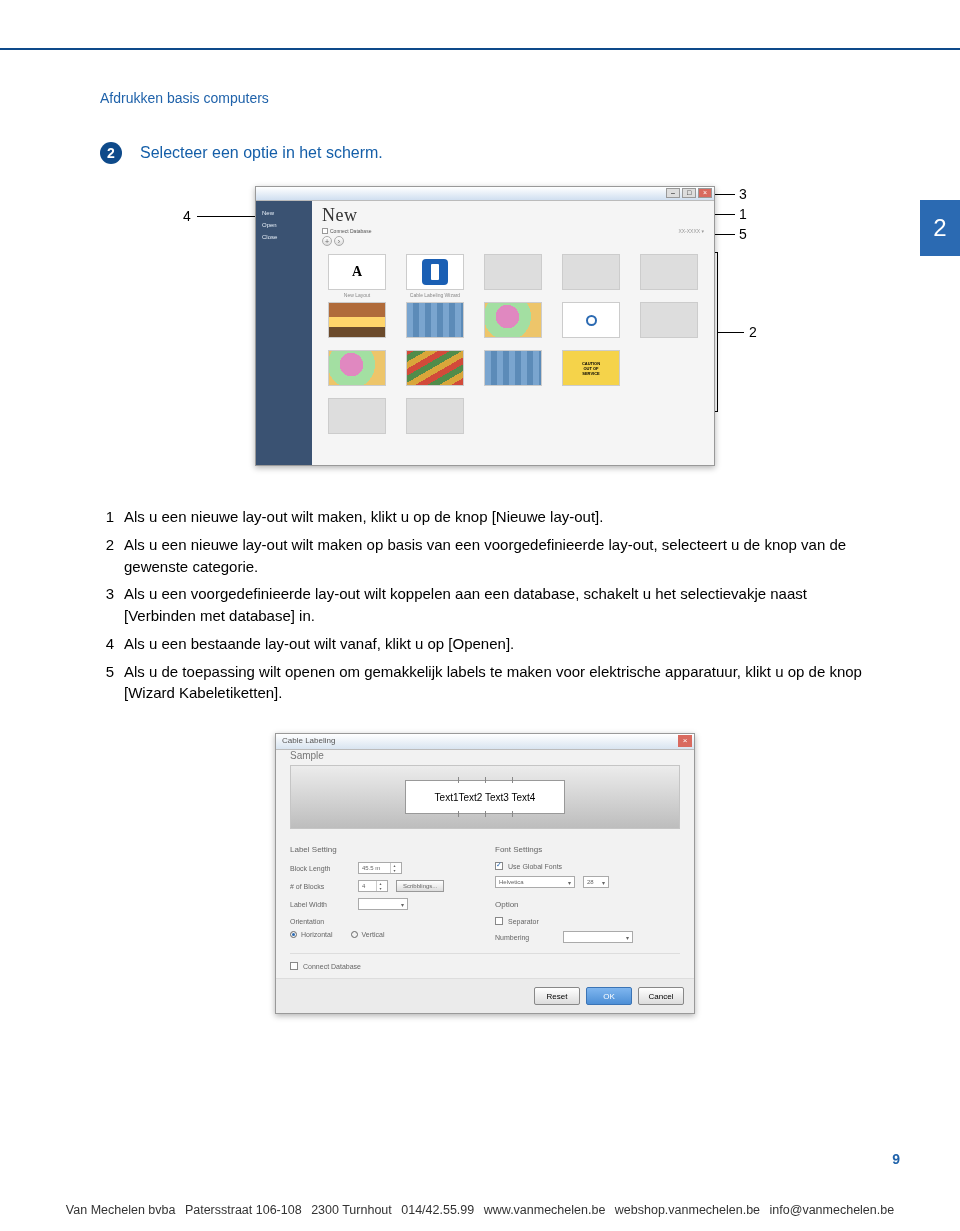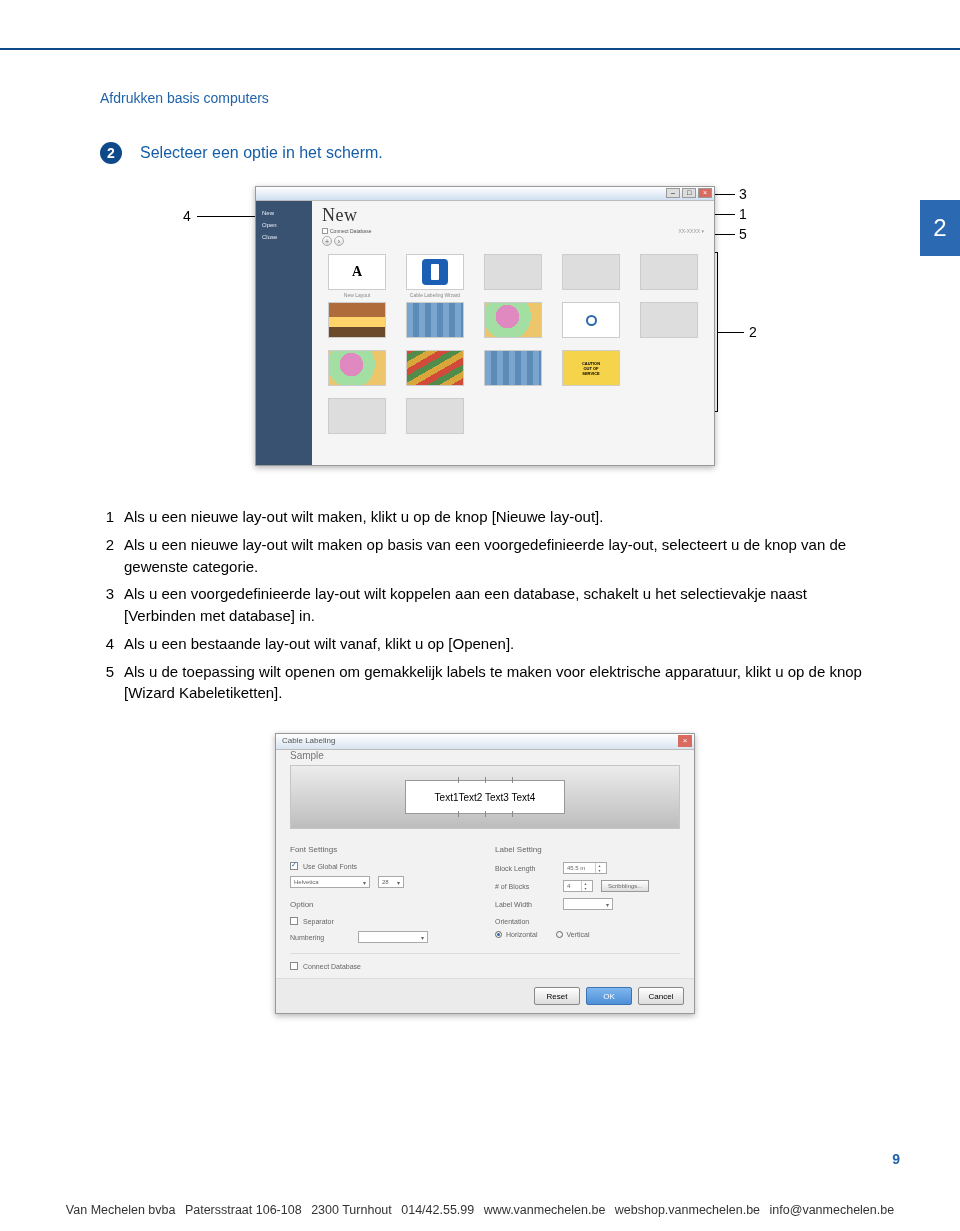--- a/index.html
+++ b/index.html
@@ -411,40 +411,20 @@
         <div class="sample-inner">Text1Text2 Text3 Text4</div>
         <div class="sample-tick-row" style="bottom:11px;">
           <div class="sample-tick"></div>
             <div class="sample-tick"></div>
             <div class="sample-tick"></div>
         </div>
       </div>
 
       <div class="settings">
         <div class="col">
-          <div class="col-head">Font Settings</div>
-          <div class="chk-row">
-              <div class="chk sel"></div>
-              <span>Use Global Fonts</span>
-            </div>
-          <div class="field-row">
-            <div class="field-in" style="width:80px"><span style="flex:1">Helvetica</span>▾</div>
-            <div class="field-in" style="width:26px"><span style="flex:1">28</span>▾</div>
-          </div>
-          <div class="col-head" style="margin-top:6px">Option</div>
-          <div class="chk-row">
-              <div class="chk"></div>
-              <span>Separator</span>
-            </div>
-          <div class="field-row">
-            <div class="field-lbl">Numbering</div>
-            <div class="field-in" style="width:70px"><span style="flex:1"></span>▾</div>
-          </div>
-        </div>
-        <div class="col">
           <div class="col-head">Label Setting</div>
           <div class="field-row">
             <div class="field-lbl">Block Length</div>
             <div class="field-in spinner">
                 <span style="flex:1">45.5 m</span>
                 <div class="arrows">
                   <span>▴</span>
                   <span>▾</span>
                 </div>
               </div>
@@ -469,20 +449,40 @@
             <span style="display:flex;gap:4px;align-items:center">
                 <span class="radio sel"></span>
                 <span>Horizontal</span>
               </span>
             <span style="display:flex;gap:4px;align-items:center">
                 <span class="radio"></span>
                 <span>Vertical</span>
               </span>
           </div>
         </div>
+        <div class="col">
+          <div class="col-head">Font Settings</div>
+          <div class="chk-row">
+              <div class="chk sel"></div>
+              <span>Use Global Fonts</span>
+            </div>
+          <div class="field-row">
+            <div class="field-in" style="width:80px"><span style="flex:1">Helvetica</span>▾</div>
+            <div class="field-in" style="width:26px"><span style="flex:1">28</span>▾</div>
+          </div>
+          <div class="col-head" style="margin-top:6px">Option</div>
+          <div class="chk-row">
+              <div class="chk"></div>
+              <span>Separator</span>
+            </div>
+          <div class="field-row">
+            <div class="field-lbl">Numbering</div>
+            <div class="field-in" style="width:70px"><span style="flex:1"></span>▾</div>
+          </div>
+        </div>
       </div>
 
       <div class="hr-line"></div>
       <div class="connect-db">
         <div class="chk-row">
             <div class="chk"></div>
             <span>Connect Database</span>
           </div>
       </div>
 

